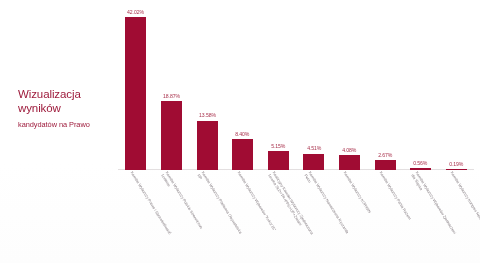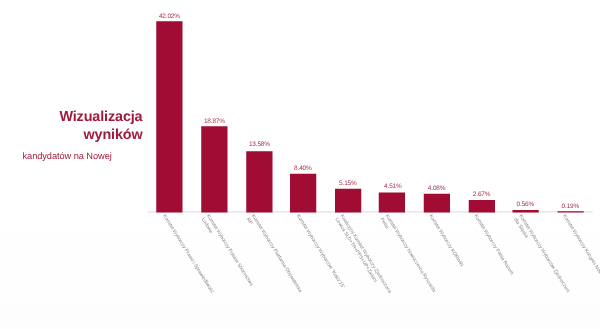--- a/index.html
+++ b/index.html
@@ -16,24 +16,23 @@
   
   #title-block {
     position:absolute;
     left:18px; top:88px;
     width:96px;
   }
   #chart-title {
     font-size:11.5px;
     line-height:13.5px;
     color:#9e1b3c;
-    font-weight:700;
+    font-weight:400;
     letter-spacing:-0.1px;
     white-space:pre-line;
-    text-align:right;
   }
   #chart-subtitle {
     margin-top:5px;
     font-size:7.4px;
     line-height:9px;
     color:#9e1b3c;
     font-weight:400;
     letter-spacing:-0.05px;
   }
   
@@ -88,21 +87,21 @@
   .cat-label .l2 { display:block; }
 </style>
 </head>
 <body>
 
 <div id="chart-root">
 
   <div id="title-block">
     <div id="chart-title">Wizualizacja
 wyników</div>
-    <div id="chart-subtitle">kandydatów na Nowej</div>
+    <div id="chart-subtitle">kandydatów na Prawo</div>
   </div>
 
   <div id="plot-area">
     <div id="baseline"></div>
   <div class="bar-slot" style="left: 7.3px; width: 21px;">
         <div class="bar-value">42.02%</div>
         <div class="bar-rect" style="height: 153px; background: rgb(160, 12, 51);"></div>
       </div>
       <div class="bar-slot" style="left: 42.9px; width: 21px;">
         <div class="bar-value">18.87%</div>

